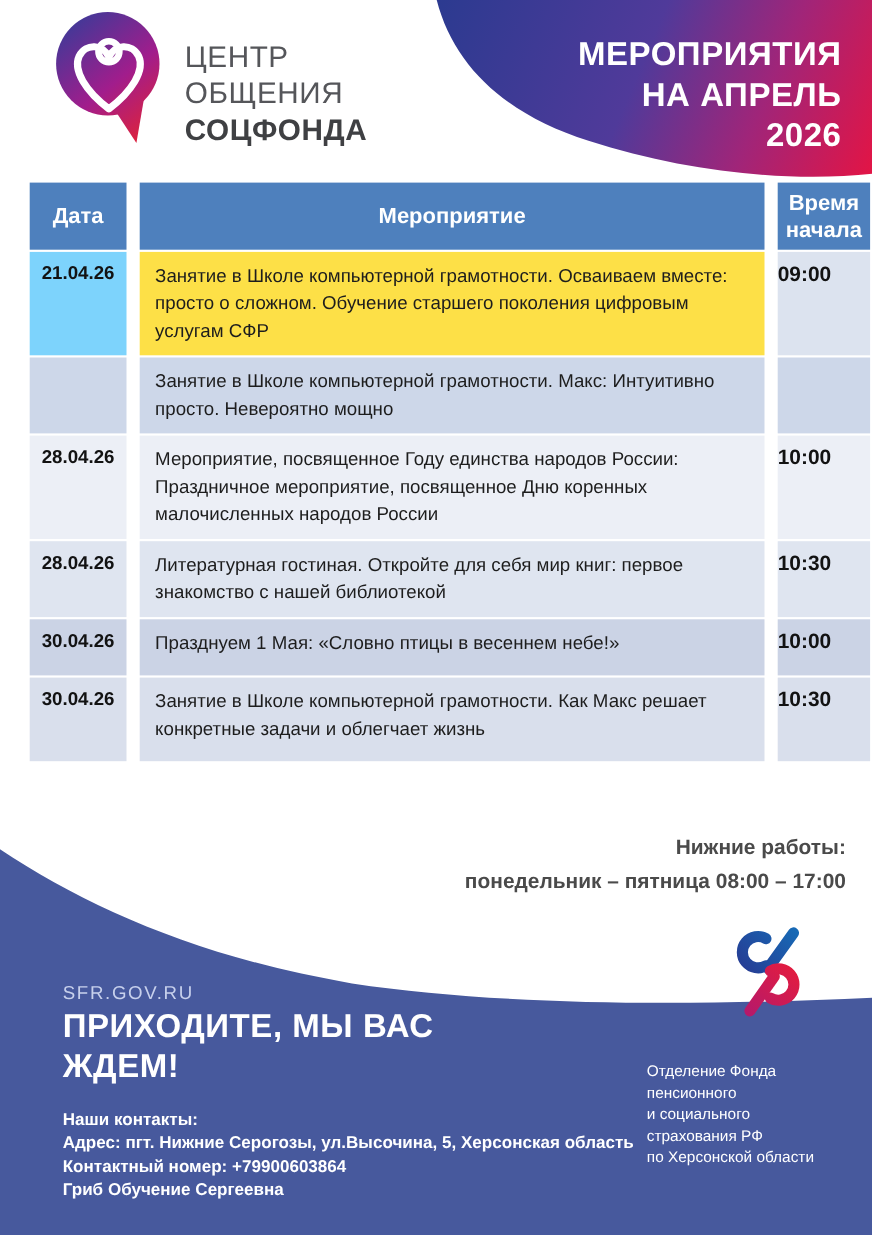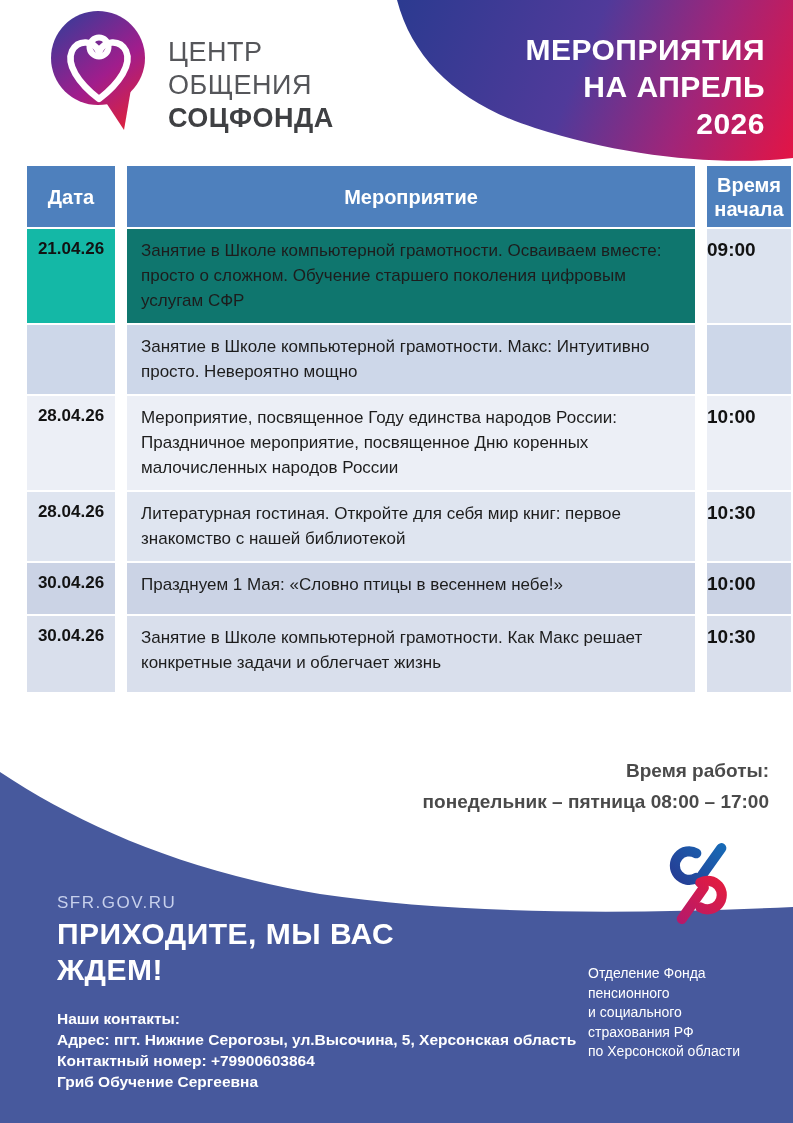--- a/index.html
+++ b/index.html
@@ -100,22 +100,22 @@
 
 
   <div class="table">
     <div class="trow thead">
       <div class="cell">Дата</div>
       <div class="cell">Мероприятие</div>
       <div class="cell">Время начала</div>
     </div>
     <div>
         <div class="trow" style="min-height: 80px;">
-      <div class="cell date" style="background: #14b8a6;">21.04.26</div>
-      <div class="cell event" style="background: #0f766e;">Занятие в Школе компьютерной грамотности. Осваиваем вместе: просто о сложном. Обучение старшего поколения цифровым услугам СФР</div>
+      <div class="cell date" style="background: #7dd3fc;">21.04.26</div>
+      <div class="cell event" style="background: #fde047;">Занятие в Школе компьютерной грамотности. Осваиваем вместе: просто о сложном. Обучение старшего поколения цифровым услугам СФР</div>
       <div class="cell time" style="background: rgb(220, 227, 239);">09:00</div>
     </div>
         <div class="trow" style="min-height: 54px;">
       <div class="cell date" style="background: rgb(205, 215, 233);"></div>
       <div class="cell event" style="background: rgb(205, 215, 233);">Занятие в Школе компьютерной грамотности. Макс: Интуитивно просто. Невероятно мощно</div>
       <div class="cell time" style="background: rgb(205, 215, 233);"></div>
     </div>
         <div class="trow" style="min-height: 76px;">
       <div class="cell date" style="background: rgb(236, 239, 246);">28.04.26</div>
       <div class="cell event" style="background: rgb(236, 239, 246);">Мероприятие, посвященное Году единства народов России: Праздничное мероприятие, посвященное Дню коренных малочисленных народов России</div>
@@ -133,21 +133,21 @@
     </div>
         <div class="trow" style="min-height: 76px;">
       <div class="cell date" style="background: rgb(217, 223, 236);">30.04.26</div>
       <div class="cell event" style="background: rgb(217, 223, 236);">Занятие в Школе компьютерной грамотности. Как Макс решает конкретные задачи и облегчает жизнь</div>
       <div class="cell time" style="background: rgb(217, 223, 236);">10:30</div>
     </div>
       </div>
   </div>
 
   <div class="hours">
-    <div class="lbl">Время работы:</div>
+    <div class="lbl">Нижние работы:</div>
     <div class="val">понедельник – пятница 08:00 – 17:00</div>
   </div>
 
   <svg class="footer-svg" viewBox="0 0 793 360" aria-hidden="true">
     <path d="M0,9 C80,62 180,107 320,131 C455,151 620,152 793,144 L793,360 L0,360 Z" fill="#47599d"></path>
   </svg>
 
   <div class="site">SFR.GOV.RU</div>
   <div class="cta">ПРИХОДИТЕ, МЫ ВАС ЖДЕМ!</div>
 

